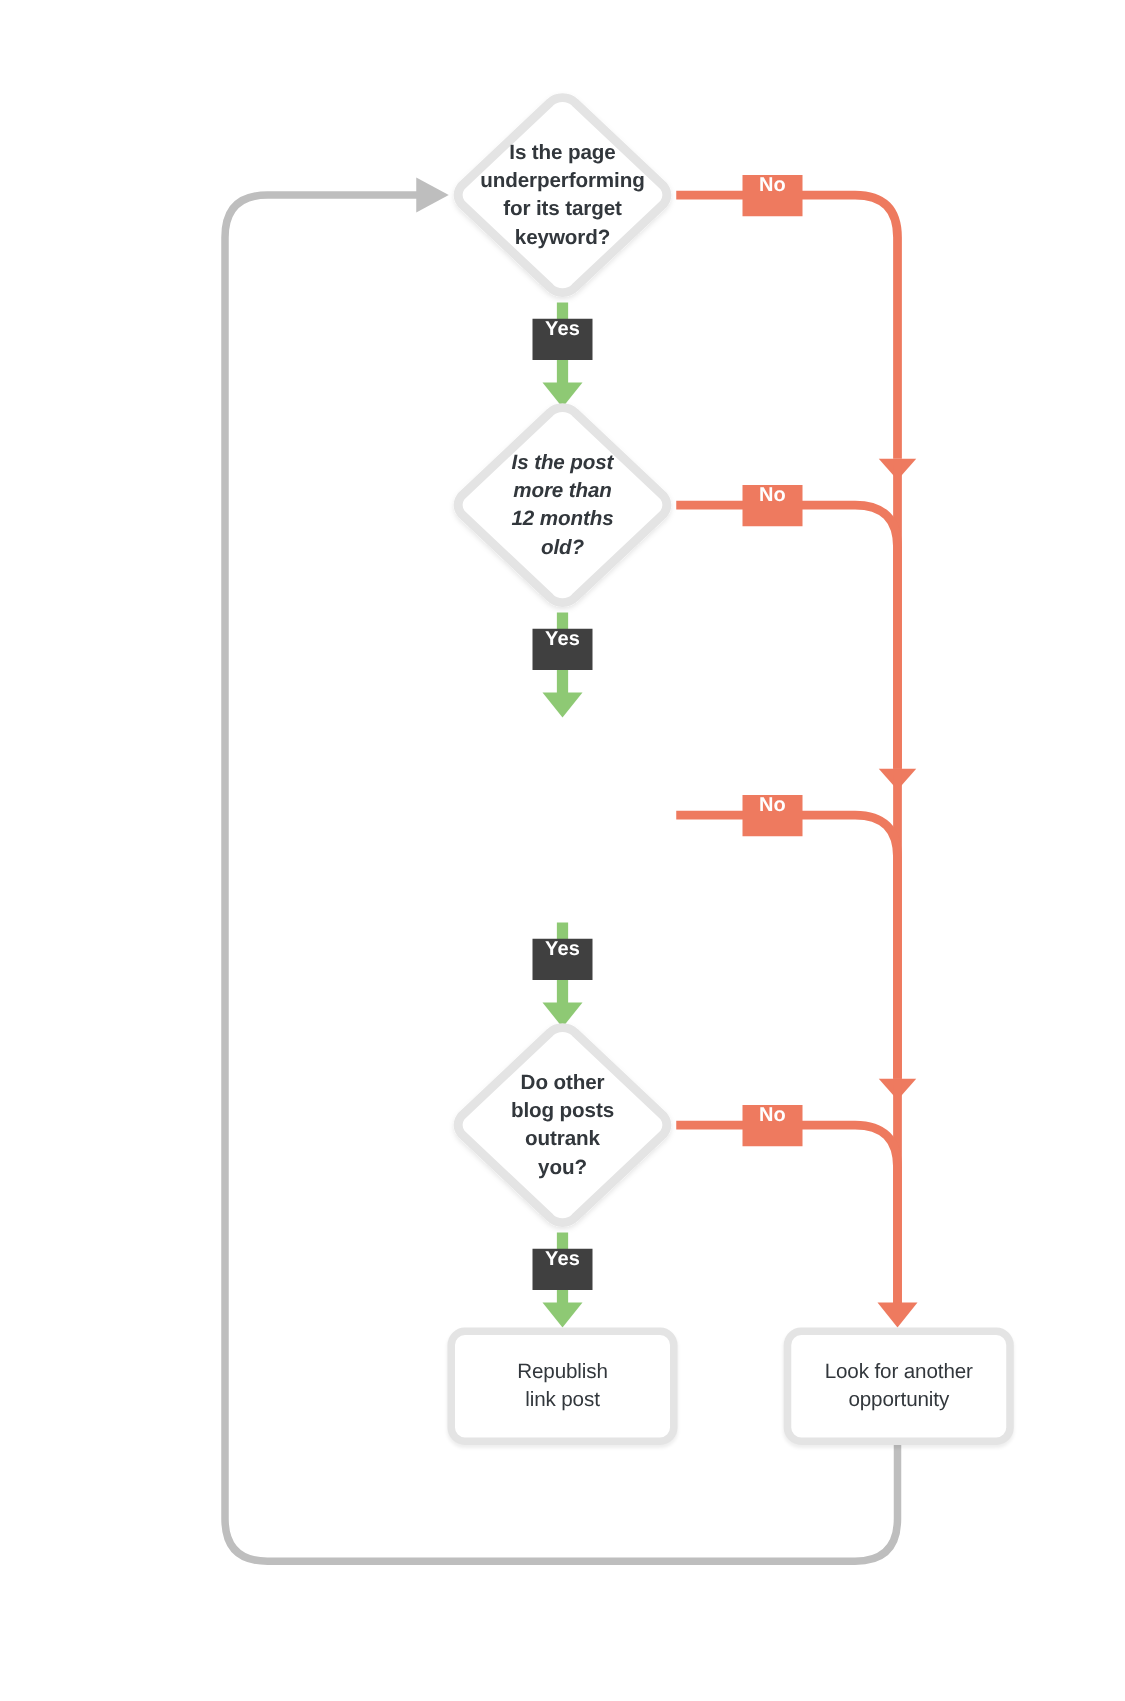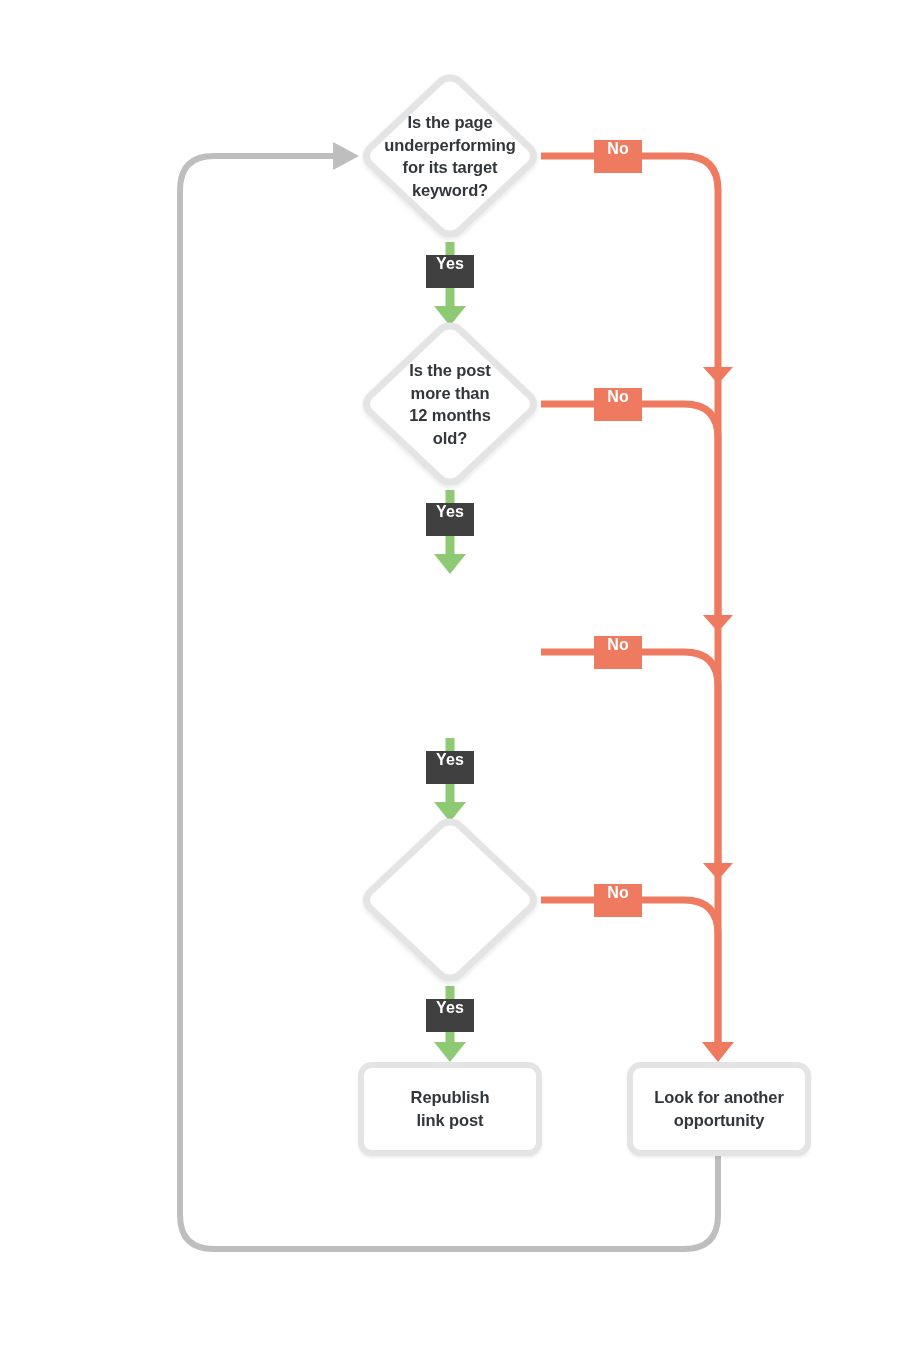--- a/index.html
+++ b/index.html
@@ -59,21 +59,21 @@
     border-radius: 14px;
     box-sizing: border-box;
     box-shadow: 0 2px 3px rgba(0,0,0,0.07);
     display: flex;
     align-items: center;
     justify-content: center;
   }
   .termbox .tlabel {
     text-align: center;
     font-size: 16.5px;
-    font-weight: bold;
+    font-weight: normal;
     color: #32373c;
     line-height: 1.37;
     letter-spacing: -0.1px;
     padding: 0 6px;
   }
 
   
   .edge-label {
     position: absolute;
     display: flex;
@@ -174,37 +174,43 @@
       <path d="M 95 10 Q 101 10 105 14 L 176 81 Q 181 88 176 95 L 105 162 Q 101 166 95 166 Q 89 166 85 162 L 14 95 Q 9 88 14 81 L 85 14 Q 89 10 95 10 Z" fill="#ffffff" stroke="#e4e4e4" stroke-width="7" filter="url(#softshadow)"></path>
     </svg>
     <div class="dlabel">
       <span>Is the page</span><br>
       <span>underperforming</span><br>
       <span>for its target</span><br>
       <span>keyword?</span>
     </div>
   </div>
 
-  <div class="diamond" style="left:355px; top:304px;">
+  <div class="diamond" style="left:355px; top:304px;font-style:italic;">
     <svg class="shape" viewBox="0 0 190 176" xmlns="http://www.w3.org/2000/svg">
       <path d="M 95 10 Q 101 10 105 14 L 176 81 Q 181 88 176 95 L 105 162 Q 101 166 95 166 Q 89 166 85 162 L 14 95 Q 9 88 14 81 L 85 14 Q 89 10 95 10 Z" fill="#ffffff" stroke="#e4e4e4" stroke-width="7" filter="url(#softshadow)"></path>
     </svg>
     <div class="dlabel">
       <span>Is the post</span><br>
       <span>more than</span><br>
       <span>12 months</span><br>
       <span>old?</span>
     </div>
   </div>
 
 
   <div class="diamond" style="left:355px; top:800px;">
     <svg class="shape" viewBox="0 0 190 176" xmlns="http://www.w3.org/2000/svg">
       <path d="M 95 10 Q 101 10 105 14 L 176 81 Q 181 88 176 95 L 105 162 Q 101 166 95 166 Q 89 166 85 162 L 14 95 Q 9 88 14 81 L 85 14 Q 89 10 95 10 Z" fill="#ffffff" stroke="#e4e4e4" stroke-width="7" filter="url(#softshadow)"></path>
     </svg>
+    <div class="dlabel">
+      <span>Do other</span><br>
+      <span>blog posts</span><br>
+      <span>outrank</span><br>
+      <span>you?</span>
+    </div>
   </div>
 
   <div class="termbox" style="left:358px; top:1050px;">
     <div class="tlabel">
       <span>Republish</span><br>
       <span>link post</span>
     </div>
   </div>
 
   <div class="termbox" style="left:627px; top:1050px;">

